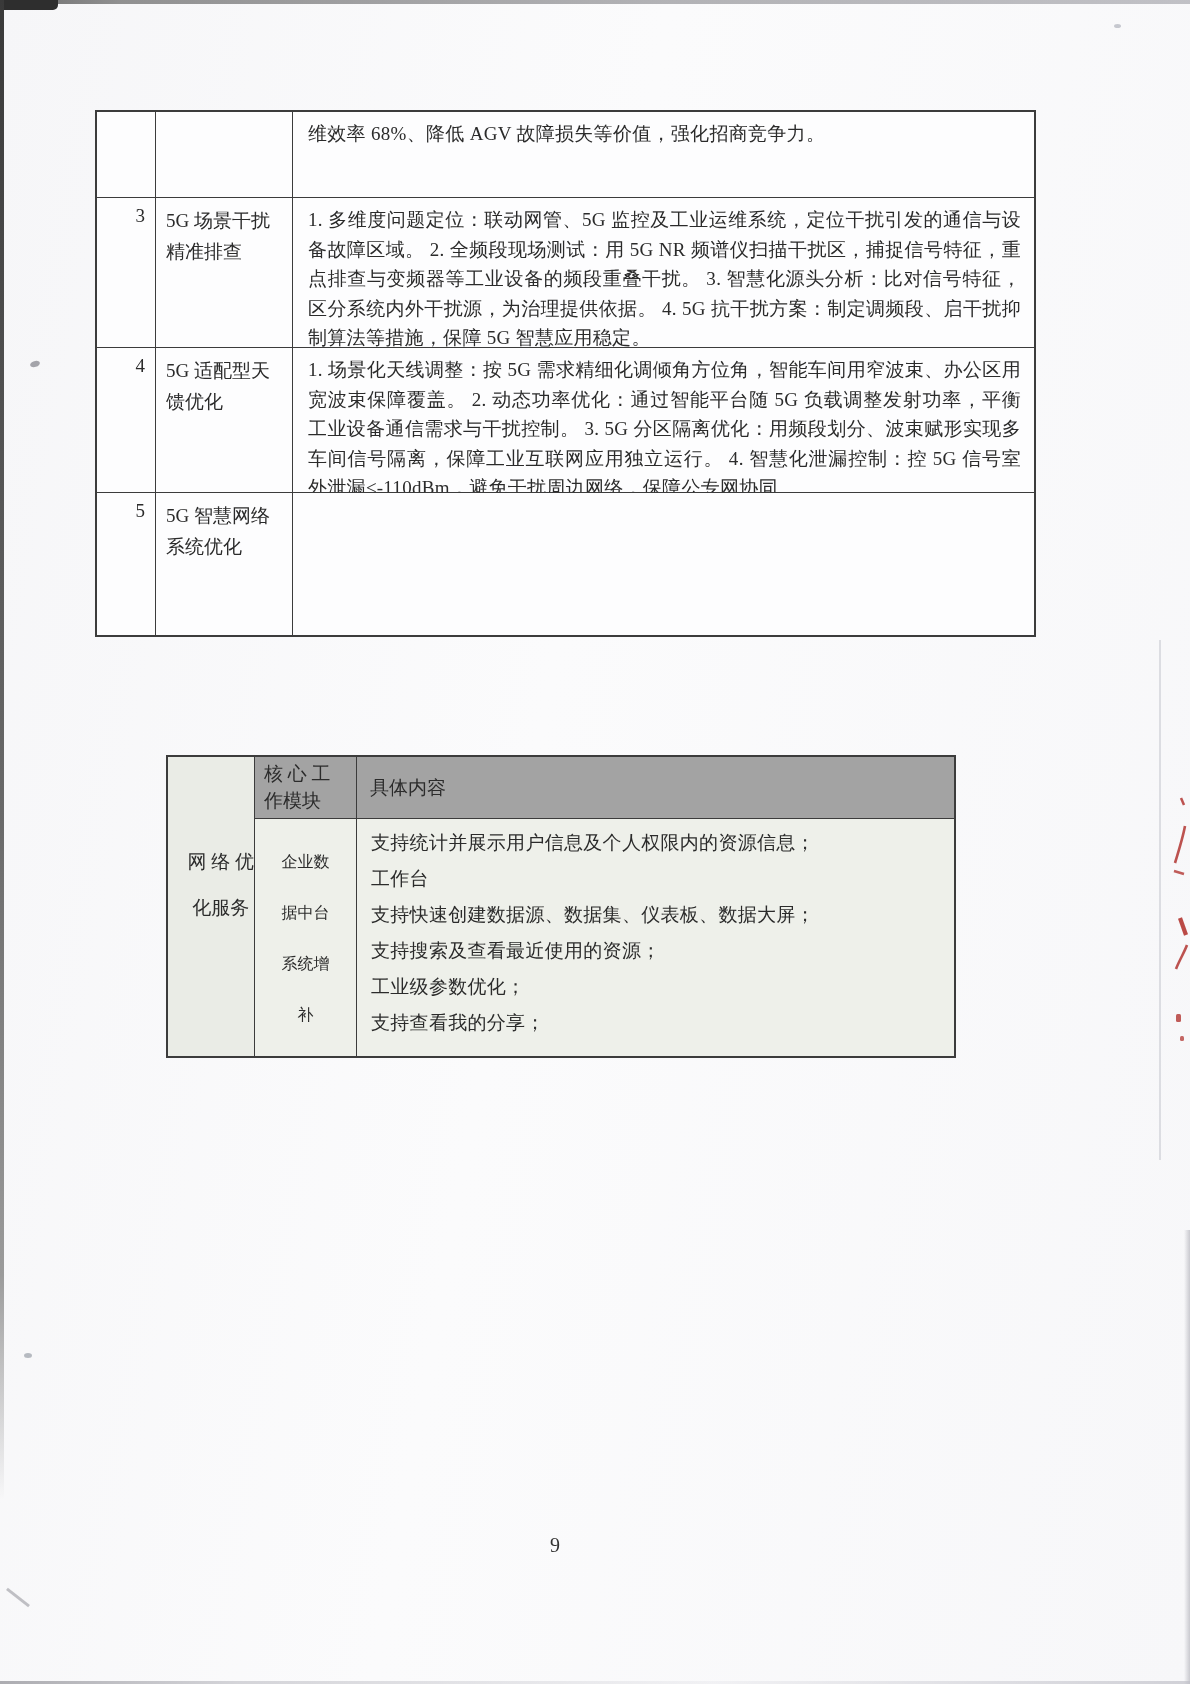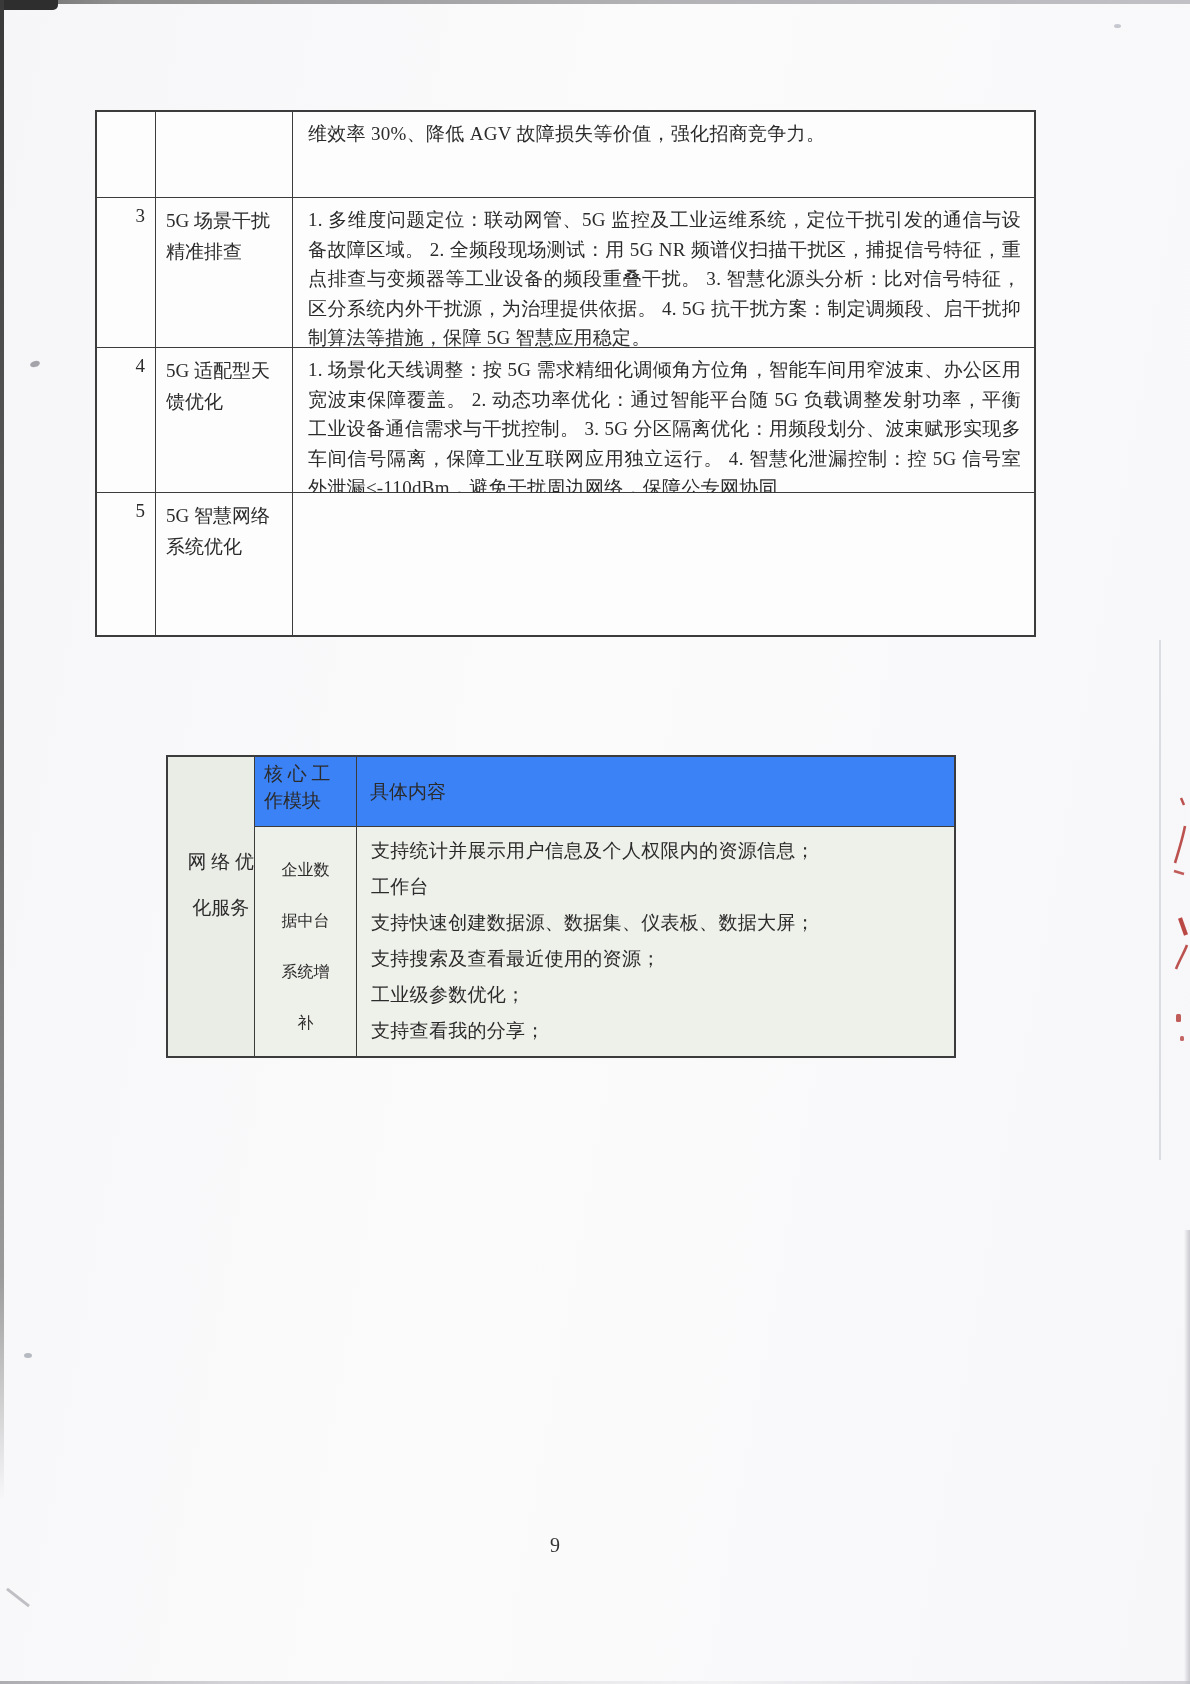--- a/index.html
+++ b/index.html
@@ -51,21 +51,21 @@
     background:#eceee8;
   }
   .t2-colA{
     width:87px;border-right:1.5px solid #3c3c3c;box-sizing:border-box;
     display:flex;align-items:center;justify-content:flex-end;
     white-space:pre-line;text-align:center;font-size:19px;line-height:46px;
     background:#eaece6;
   }
   .t2-colA > div{transform:translateY(-22px);}
   .t2-right{flex:1;display:flex;flex-direction:column;min-width:0;}
-  .t2-header{height:70px;border-bottom:1.5px solid #3c3c3c;box-sizing:border-box;display:flex;background:#3b82f6;}
+  .t2-header{height:62px;border-bottom:1.5px solid #3c3c3c;box-sizing:border-box;display:flex;background:#a3a3a3;}
   .t2-h-module{
     width:102px;border-right:1.5px solid #3c3c3c;box-sizing:border-box;
     white-space:pre-line;font-size:19px;line-height:27px;padding:3px 6px 0 9px;
   }
   .t2-h-detail{flex:1;display:flex;align-items:center;padding-left:13px;font-size:19px;}
   .t2-body{flex:1;display:flex;min-height:0;background:#eef0ea;}
   .t2-b-module{
     width:102px;border-right:1.5px solid #3c3c3c;box-sizing:border-box;
     text-align:center;white-space:pre-line;font-size:16px;line-height:51px;padding-top:17px;
   }
@@ -98,21 +98,21 @@
     <path d="M19 155 C16 163 11 171 8 179" stroke="#b23531" stroke-width="2.6" fill="none" opacity="0.85"></path>
     <rect x="8" y="224" width="5" height="8" rx="1.5" fill="#b23531" opacity="0.8"></rect>
     <rect x="12" y="246" width="4" height="5" rx="1.5" fill="#b23531" opacity="0.75"></rect>
   </svg>
 
   <div class="t1">
 
     <div class="t1-row h-cont">
       <div class="t1-cell t1-num"></div>
       <div class="t1-cell t1-name"></div>
-      <div class="t1-cell t1-content">维效率 30%、降低 AGV 故障损失等价值，强化招商竞争力。</div>
+      <div class="t1-cell t1-content">维效率 68%、降低 AGV 故障损失等价值，强化招商竞争力。</div>
     </div>
 
     <div class="t1-row h-r3">
       <div class="t1-cell t1-num">3</div>
       <div class="t1-cell t1-name">5G 场景干扰
 精准排查</div>
       <div class="t1-cell t1-content">1.  多维度问题定位：联动网管、5G 监控及工业运维系统，定位干扰引发的通信与设备故障区域。  2.  全频段现场测试：用 5G NR 频谱仪扫描干扰区，捕捉信号特征，重点排查与变频器等工业设备的频段重叠干扰。  3.  智慧化源头分析：比对信号特征，区分系统内外干扰源，为治理提供依据。  4. 5G 抗干扰方案：制定调频段、启干扰抑制算法等措施，保障 5G 智慧应用稳定。</div>
     </div>
 
     <div class="t1-row h-r4">

